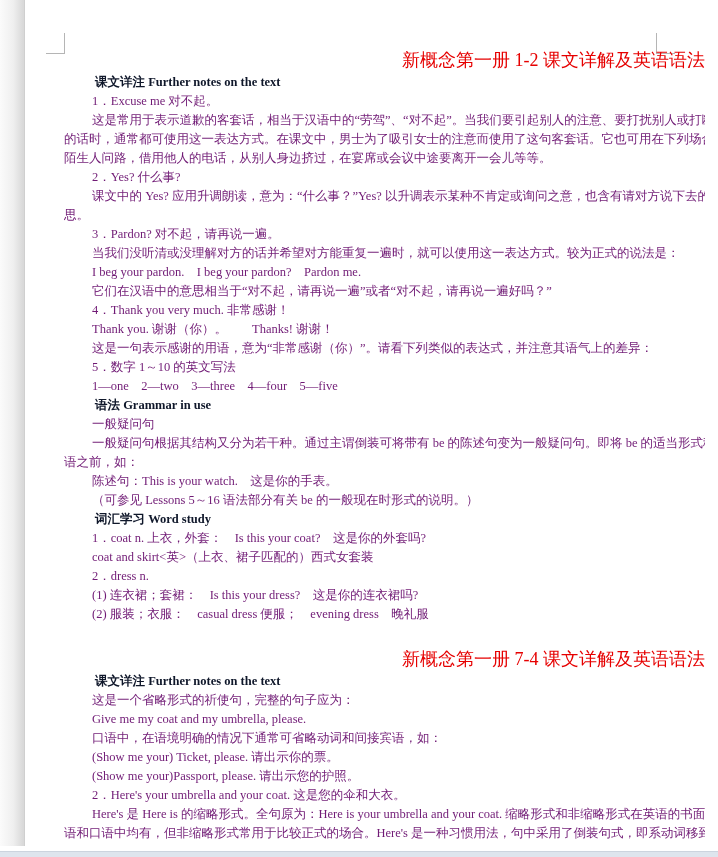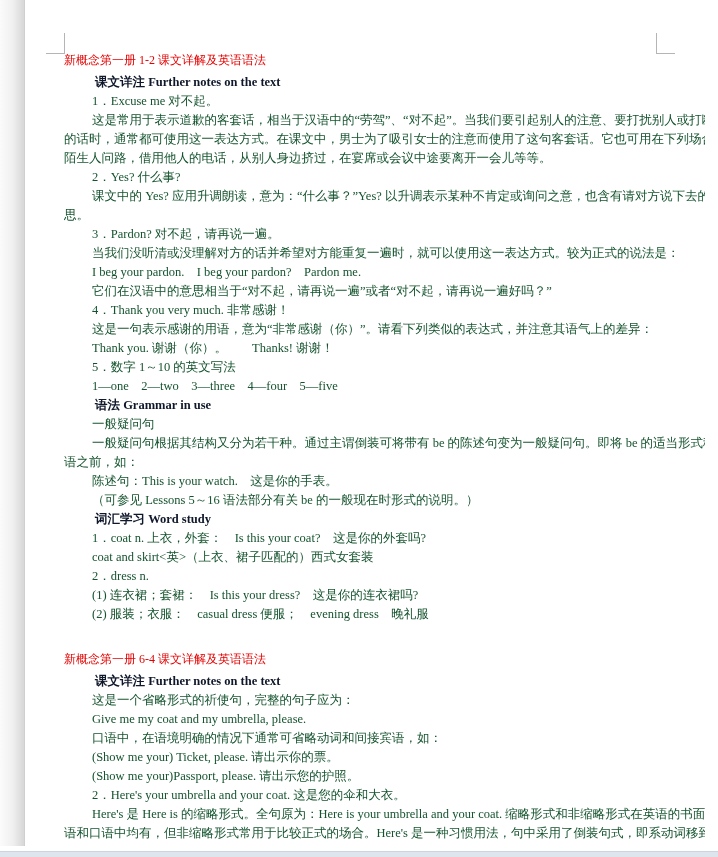--- a/index.html
+++ b/index.html
@@ -57,32 +57,33 @@
     position: absolute;
     left: 64px;
     width: 641px;
     overflow: hidden;
   }
   .section-0 { top: 51px; }
   .section-1 { top: 650px; }
   .sec-heading {
     height: 19px;
     line-height: 19px;
-    font-size: 12px;
+    font-size: 18px;
     color: #e60000;
     margin-left: 0;
     margin-bottom: 3px;
     white-space: nowrap;
     overflow: hidden;
+    text-align: right;
   }
   .line {
     height: 19px;
     line-height: 19px;
     font-size: 12.5px;
-    color: #14532d;
+    color: #701a75;
     white-space: nowrap;
     overflow: hidden;
   }
   .line.indent { padding-left: 28px; }
   .line.flush  { padding-left: 0; }
   .line.subhead {
     padding-left: 31px;
     font-weight: bold;
     color: #0f172a;
   }
@@ -102,39 +103,39 @@
         <div class="line flush">的话时，通常都可使用这一表达方式。在课文中，男士为了吸引女士的注意而使用了这句客套话。它也可用在下列场合：向</div>
         <div class="line flush">陌生人问路，借用他人的电话，从别人身边挤过，在宴席或会议中途要离开一会儿等等。</div>
         <div class="line indent">2．Yes? 什么事?</div>
         <div class="line indent">课文中的 Yes? 应用升调朗读，意为：“什么事？”Yes? 以升调表示某种不肯定或询问之意，也含有请对方说下去的意</div>
         <div class="line flush">思。</div>
         <div class="line indent">3．Pardon? 对不起，请再说一遍。</div>
         <div class="line indent">当我们没听清或没理解对方的话并希望对方能重复一遍时，就可以使用这一表达方式。较为正式的说法是：</div>
         <div class="line indent">I beg your pardon.　I beg your pardon?　Pardon me.</div>
         <div class="line indent">它们在汉语中的意思相当于“对不起，请再说一遍”或者“对不起，请再说一遍好吗？”</div>
         <div class="line indent">4．Thank you very much. 非常感谢！</div>
+        <div class="line indent">Thank you. 谢谢（你）。　　Thanks! 谢谢！</div>
         <div class="line indent">这是一句表示感谢的用语，意为“非常感谢（你）”。请看下列类似的表达式，并注意其语气上的差异：</div>
-        <div class="line indent">Thank you. 谢谢（你）。　　Thanks! 谢谢！</div>
         <div class="line indent">5．数字 1～10 的英文写法</div>
         <div class="line indent">1—one　2—two　3—three　4—four　5—five</div>
         <div class="line subhead">语法 Grammar in use</div>
         <div class="line indent">一般疑问句</div>
         <div class="line indent">一般疑问句根据其结构又分为若干种。通过主谓倒装可将带有 be 的陈述句变为一般疑问句。即将 be 的适当形式移到主</div>
         <div class="line flush">语之前，如：</div>
         <div class="line indent">陈述句：This is your watch.　这是你的手表。</div>
         <div class="line indent">（可参见 Lessons 5～16 语法部分有关 be 的一般现在时形式的说明。）</div>
         <div class="line subhead">词汇学习 Word study</div>
         <div class="line indent">1．coat n. 上衣，外套：　Is this your coat?　这是你的外套吗?</div>
         <div class="line indent">coat and skirt&lt;英&gt;（上衣、裙子匹配的）西式女套装</div>
         <div class="line indent">2．dress n.</div>
         <div class="line indent">(1) 连衣裙；套裙：　Is this your dress?　这是你的连衣裙吗?</div>
         <div class="line indent">(2) 服装；衣服：　casual dress 便服；　evening dress　晚礼服</div>
       </div>
       <div class="doc-section section-1">
-        <div class="sec-heading">新概念第一册 6-4 课文详解及英语语法</div>
+        <div class="sec-heading">新概念第一册 7-4 课文详解及英语语法</div>
         <div class="line subhead">课文详注  Further notes on the text</div>
         <div class="line indent">这是一个省略形式的祈使句，完整的句子应为：</div>
         <div class="line indent">Give me my coat and my umbrella, please.</div>
         <div class="line indent">口语中，在语境明确的情况下通常可省略动词和间接宾语，如：</div>
         <div class="line indent">(Show me your) Ticket, please. 请出示你的票。</div>
         <div class="line indent">(Show me your)Passport, please. 请出示您的护照。</div>
         <div class="line indent">2．Here's your umbrella and your coat. 这是您的伞和大衣。</div>
         <div class="line indent">Here's 是 Here is 的缩略形式。全句原为：Here is your umbrella and your coat. 缩略形式和非缩略形式在英语的书面用</div>
         <div class="line flush">语和口语中均有，但非缩略形式常用于比较正式的场合。Here's 是一种习惯用法，句中采用了倒装句式，即系动词移到了</div>
       </div>

